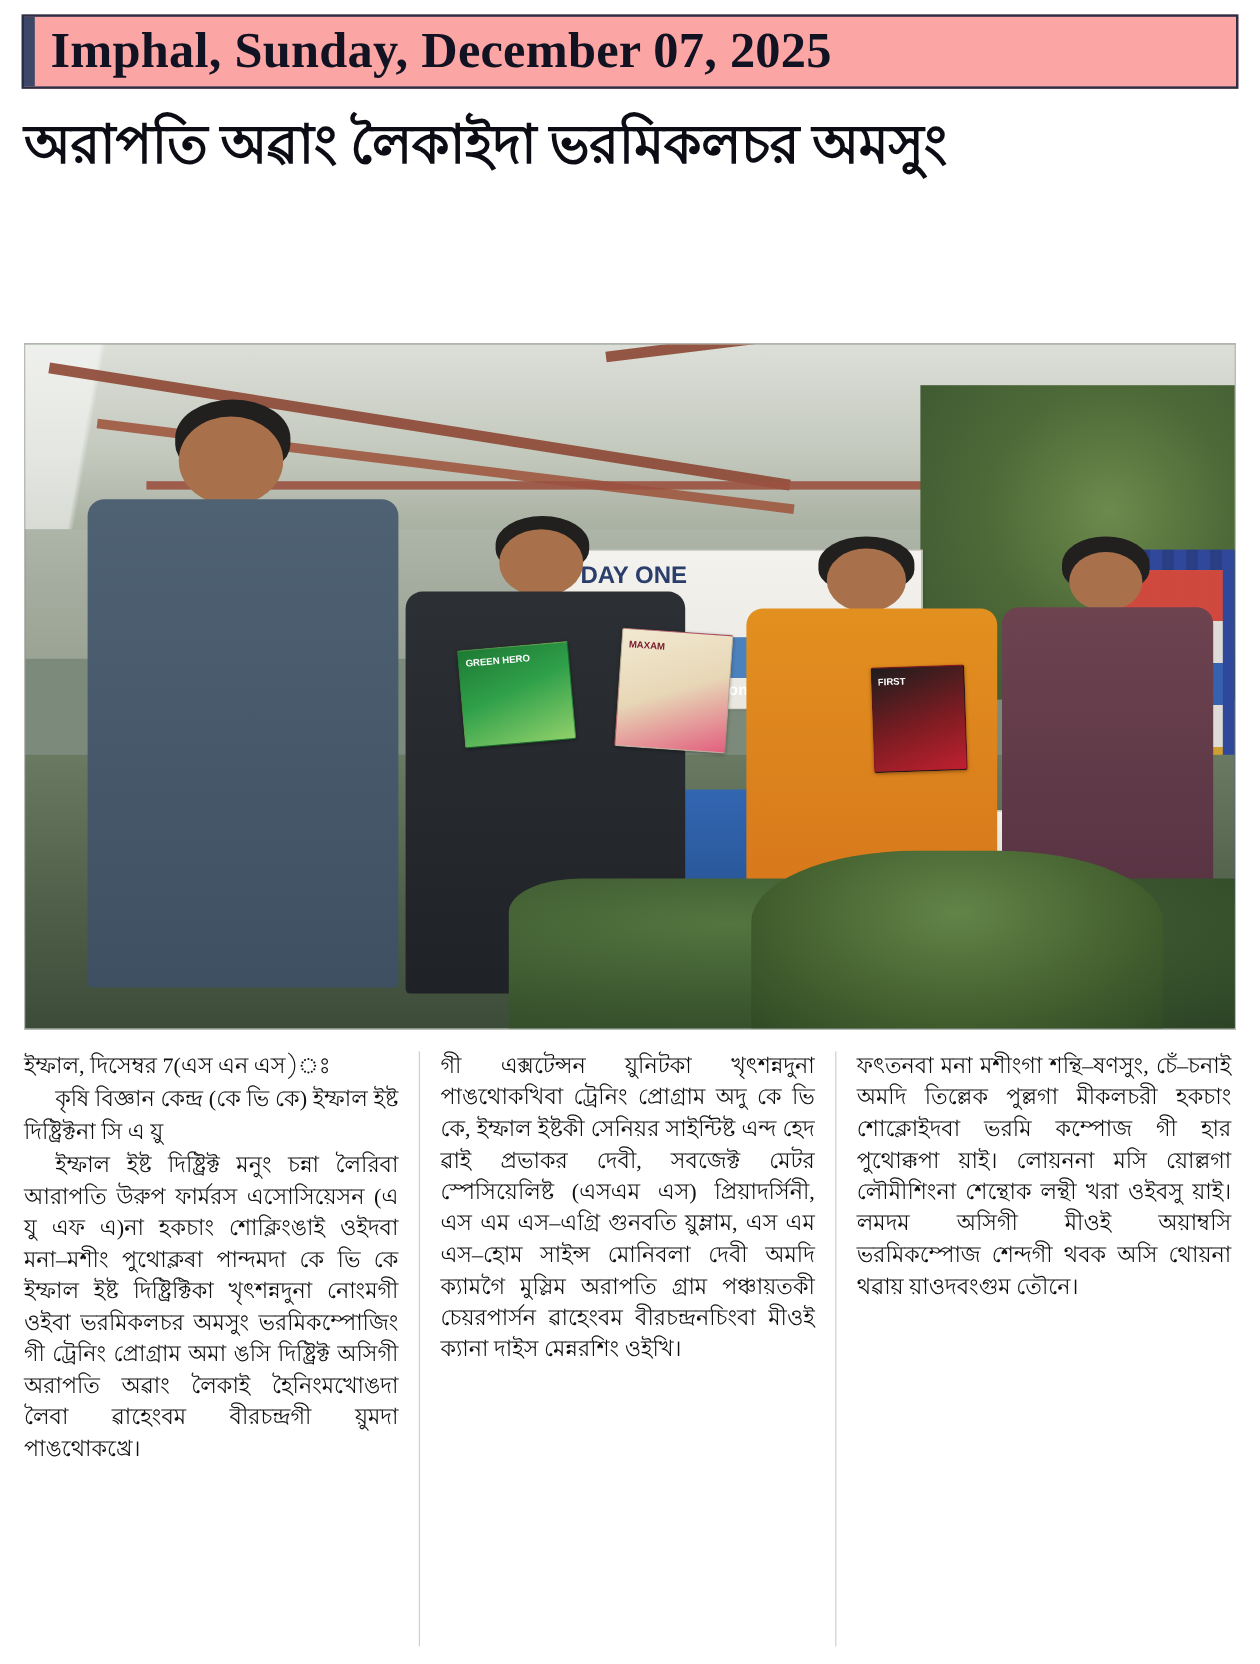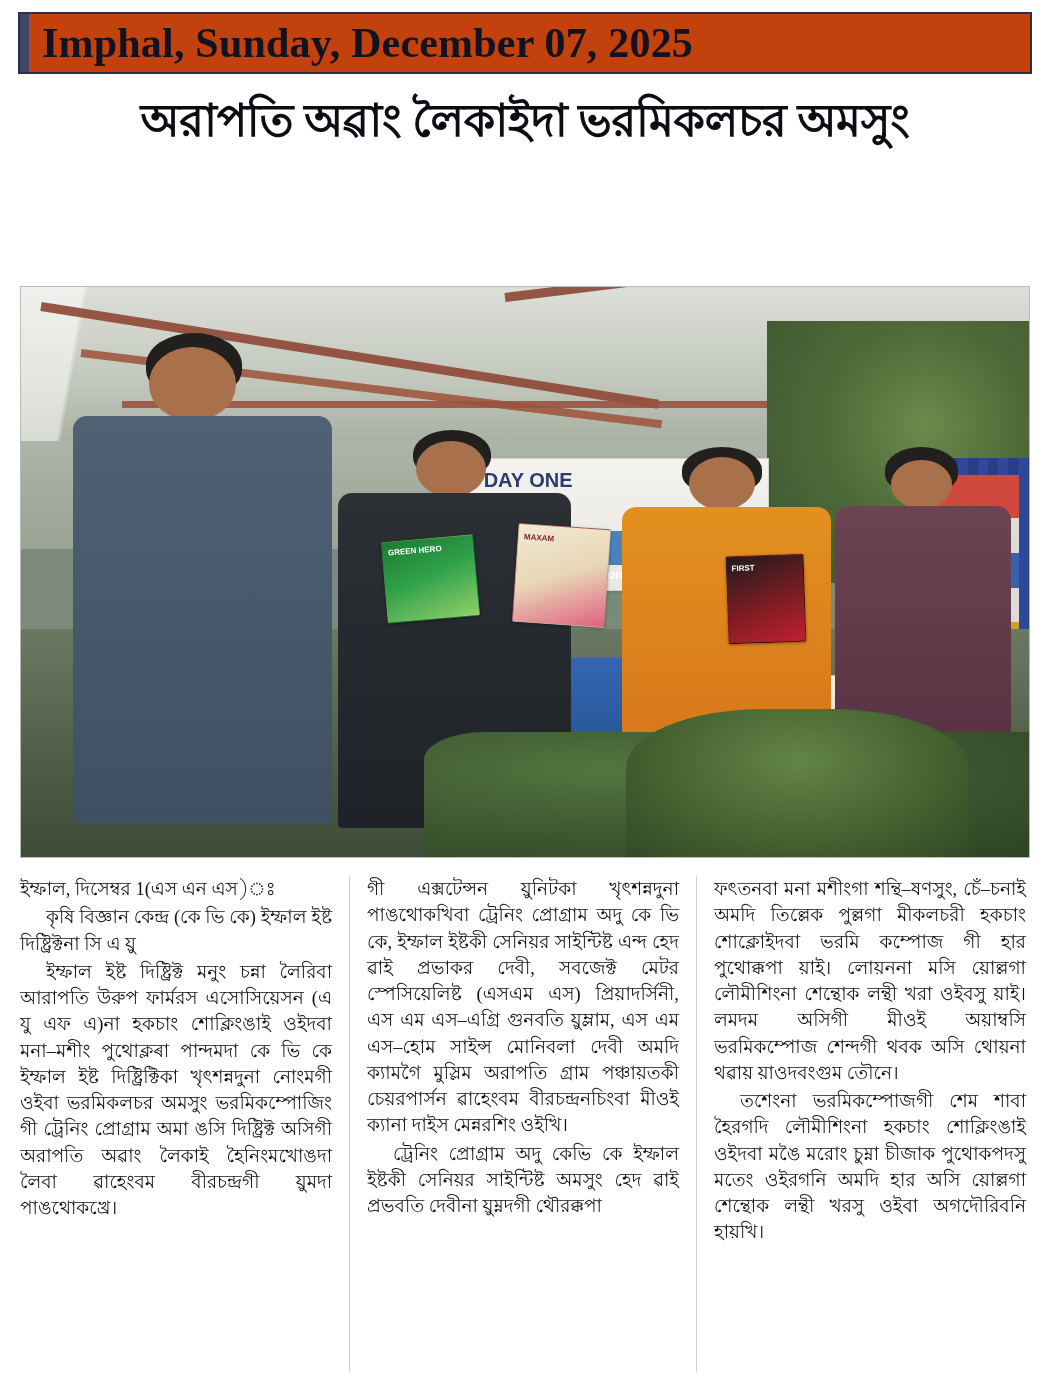--- a/index.html
+++ b/index.html
@@ -17,21 +17,21 @@
   }
 
   
   .masthead {
     position: absolute;
     left: 18px;
     top: 12px;
     width: 1014px;
     height: 62px;
     border: 2px solid #2b2f46;
-    background: #c2410c;
+    background: #fca5a5;
     box-sizing: border-box;
   }
   .masthead .date {
     position: absolute;
     left: 22px;
     top: 50%;
     transform: translateY(-50%);
     font-family: "Liberation Serif", serif;
     font-weight: bold;
     font-size: 42px;
@@ -47,21 +47,20 @@
     width: 9px;
     background: #3d4768;
   }
 
   
   .headline {
     position: absolute;
     left: 20px;
     top: 92px;
     width: 1010px;
-    text-align: center;
     font-family: "Liberation Serif", serif;
     font-weight: bold;
     font-size: 45px;
     line-height: 1.30;
     color: #0c0d14;
     letter-spacing: -0.3px;
   }
 
   
   .photo-wrap {
@@ -300,29 +299,27 @@
       </div>
 
       <div class="bottle"></div>
       <div class="ph-veg"></div>
       <div class="ph-veg2"></div>
     </div>
   </div>
 
   <div class="columns">
     <div class="col">
-      <p>ইম্ফাল, দিসেম্বর 1(এস এন এস)ঃ</p>
+      <p>ইম্ফাল, দিসেম্বর 7(এস এন এস)ঃ</p>
       <p class="indent">কৃষি বিজ্ঞান কেন্দ্র (কে ভি কে) ইম্ফাল ইষ্ট দিষ্ট্রিক্টনা সি এ য়ু</p>
       <p class="indent">ইম্ফাল ইষ্ট দিষ্ট্রিক্ট মনুং চন্না লৈরিবা আরাপতি উরুপ ফার্মরস এসোসিয়েসন (এ ‍যু এফ এ)না হকচাং শোক্লিংঙাই ওইদবা মনা–মশীং পুথোক্লৰা পান্দমদা কে ভি কে ইম্ফাল ইষ্ট দিষ্ট্রিক্টিকা খৃৎশন্নদুনা নোংমগী ওইবা ভরমিকলচর অমসুং ভরমিকম্পোজিং গী ট্রেনিং প্রোগ্রাম অমা ঙসি দিষ্ট্রিক্ট অসিগী অরাপতি অৱাং লৈকাই হৈনিংমখোঙদা লৈবা ৱাহেংবম বীরচন্দ্রগী য়ুমদা পাঙথোকখ্রে।</p>
     </div>
     <div class="col-divider"></div>
     <div class="col">
       <p>গী এক্সটেন্সন য়ুনিটকা খৃৎশন্নদুনা পাঙথোকখিবা ট্রেনিং প্রোগ্রাম অদু কে ভি কে, ইম্ফাল ইষ্টকী সেনিয়র সাইন্টিষ্ট এন্দ হেদ ৱাই প্রভাকর দেবী, সবজেক্ট মেটর স্পেসিয়েলিষ্ট (এসএম এস) প্রিয়াদর্সিনী, এস এম এস–এগ্রি গুনবতি য়ুম্লাম, এস এম এস–হোম সাইন্স মোনিবলা দেবী অমদি ক্যামগৈ মুস্লিম অরাপতি গ্রাম পঞ্চায়তকী চেয়রপার্সন ৱাহেংবম বীরচন্দ্রনচিংবা মীওই ক্যানা দাইস মেন্নরশিং ওইখি।</p>
-      <p class="indent">ট্রেনিং প্রোগ্রাম অদু কেভি কে ইম্ফাল ইষ্টকী সেনিয়র সাইন্টিষ্ট অমসুং হেদ ৱাই প্রভবতি দেবীনা য়ুম্নদগী থৌরক্কপা</p>
     </div>
     <div class="col-divider"></div>
     <div class="col">
       <p>ফৎতনবা মনা মশীংগা শন্থি–ষণসুং, চেঁ–চনাই অমদি তিল্লেক পুল্লগা মীকলচরী হকচাং শোক্লোইদবা ভরমি কম্পোজ গী হার পুথোক্কপা য়াই। লোয়ননা মসি য়োল্লগা লৌমীশিংনা শেন্থোক লন্থী খরা ওইবসু য়াই। লমদম অসিগী মীওই অয়াম্বসি ভরমিকম্পোজ শেন্দগী থবক অসি থোয়না থৱায় য়াওদবংগুম তৌনে।</p>
-      <p class="indent">তশেংনা ভরমিকম্পোজগী শেম শাবা হৈরগদি লৌমীশিংনা হকচাং শোক্লিংঙাই ওইদবা মঙৈ মরোং চুম্না চীজাক পুথোকপদসু মতেং ওইরগনি অমদি হার অসি য়োল্লগা শেন্থোক লন্থী খরসু ওইবা অগদৌরিবনি হায়খি।</p>
     </div>
   </div>
 
 </div>
 
 </body></html>

